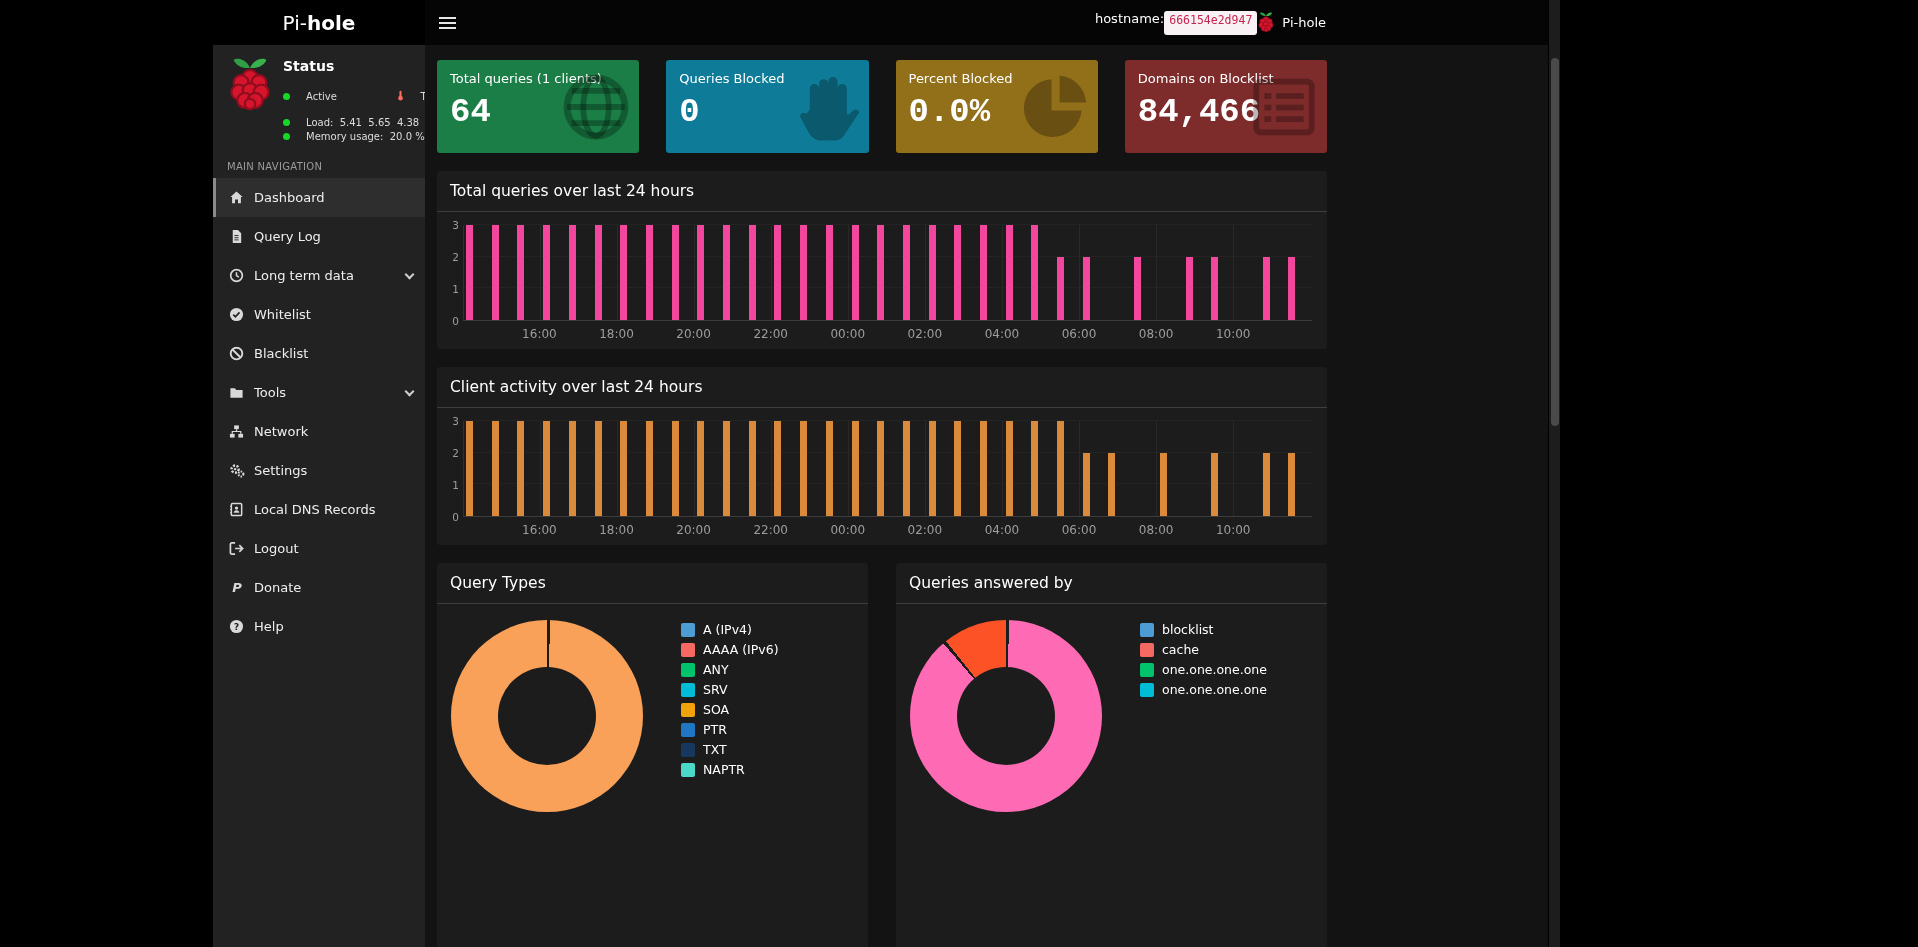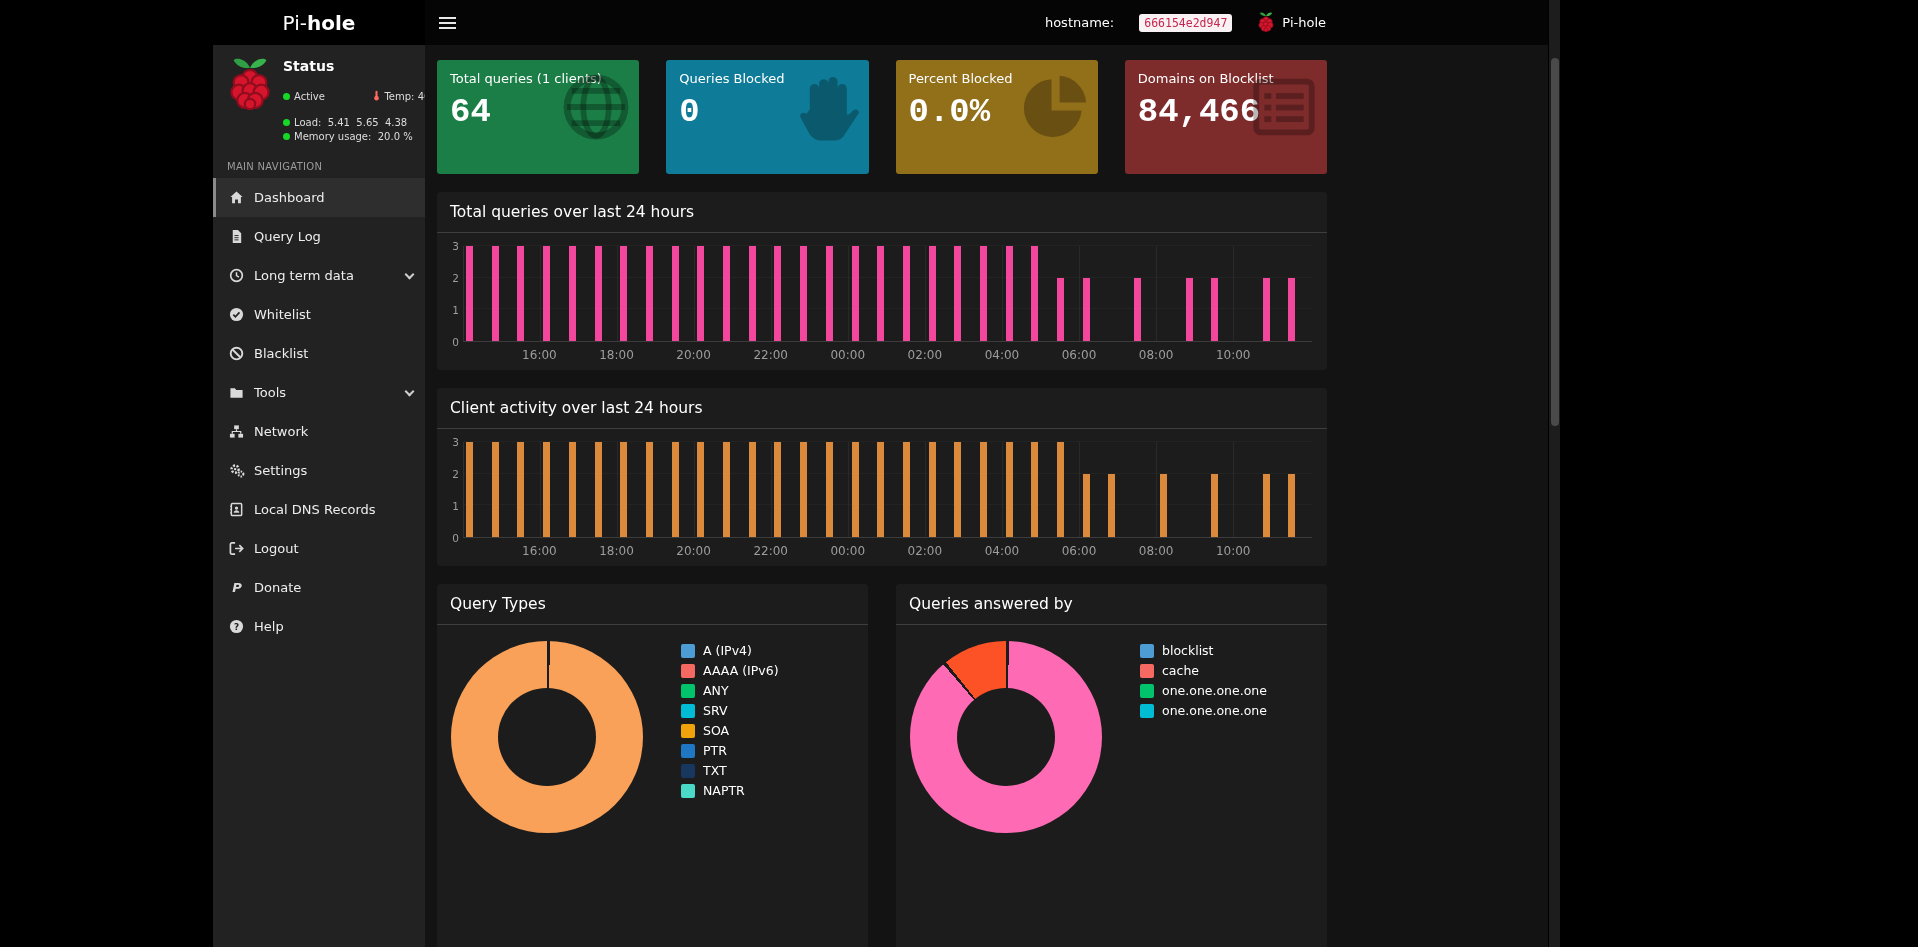--- a/index.html
+++ b/index.html
@@ -12,42 +12,42 @@
   .vscroll { position:absolute; top:0; right:0; width:12px; height:100%; background:#1d1d1d; border-left:1px solid #000; cursor:default; }
   .vthumb  { position:absolute; top:58px; left:2px; width:8px; height:368px; background:#4a4a4a; border-radius:4px; }
 
   
   .navbar { position:absolute; top:0; left:0; right:12px; height:45px; display:flex; background:#050505; }
   .brand { width:212px; background:#000; color:#fff; display:flex; align-items:center; justify-content:center; font-size:20px; cursor:pointer; }
   .brand .bold { font-weight:700; }
   .nav-main { flex:1; display:flex; align-items:center; }
   .hamburger { width:44px; height:45px; background:none; border:none; cursor:pointer; display:flex; flex-direction:column; justify-content:center; align-items:center; gap:3px; padding:0; }
   .hamburger span { display:block; width:17px; height:2px; background:#e8e8e8; }
-  .nav-right { margin-left:auto; margin-right:222px; display:flex; align-items:center; gap:25px; font-size:13px; color:#fff; }
+  .nav-right { margin-left:auto; margin-right:222px; display:flex; gap:0; font-size:13px; color:#fff; }
   .hostname-code { background:#f9f2f4; color:#c7254e; font-family:"DejaVu Sans Mono","Liberation Mono",monospace; font-size:11.5px; padding:2px 5px; border-radius:3px; }
   .nav-user { display:flex; align-items:center; gap:7px; cursor:pointer; }
 
   
   .sidebar { position:absolute; top:45px; left:0; width:212px; bottom:0; background:#222; color:#e8e8e8; }
   .status-panel { display:flex; gap:9px; padding:10px 4px 10px 13px; }
   .status-title { font-size:14px; font-weight:700; margin:3px 0 5px; color:#fff; }
-  .sline { display:flex; align-items:center; gap:4px; margin-top:3px; white-space:pre; color:#ddd; font-size:10px; }
+  .sline { display:flex; align-items:center; gap:16px; margin-top:3px; white-space:pre; color:#ddd; font-size:10px; }
   .dot { width:7px; height:7px; border-radius:50%; flex:none; }
   .nav-label { font-size:10px; color:#9b9b9b; padding:9px 14px 6px; letter-spacing:.3px; }
   .menu { list-style:none; margin:0; padding:0; }
   .menu li { display:flex; align-items:center; gap:9px; height:39px; padding:0 12px 0 12px; font-size:13px; color:#eee; cursor:pointer; border-left:3px solid transparent; }
   .menu li.active { background:#2e2e2e; border-left-color:#8a8a8a; }
   .mi { width:17px; display:flex; justify-content:center; flex:none; }
   .mi svg { display:block; }
   .chev { margin-left:auto; width:7px; height:7px; border-right:2px solid #cfcfcf; border-bottom:2px solid #cfcfcf; transform:rotate(45deg); margin-top:-3px; }
 
   
   .content { position:absolute; top:45px; left:212px; right:12px; bottom:0; background:#131313; padding:15px 0 0 12px; overflow:hidden; }
   .cards { display:flex; gap:27px; width:890px; margin-bottom:18px; }
-  .card { flex:1; height:114px; border-radius:3px; position:relative; padding:11px 13px; color:#fff; cursor:pointer; overflow:hidden; }
+  .card { flex:1; height:93px; border-radius:3px; position:relative; padding:11px 13px; color:#fff; cursor:pointer; overflow:hidden; }
   .card-title { font-size:13px; }
   .card-value { font-size:34px; font-weight:700; margin-top:7px;font-family:Liberation Mono, monospace; }
   .card-icon { position:absolute; top:10px; right:6px; width:74px; height:74px; }
 
   .panel { background:#1c1c1c; border-radius:3px; width:890px; margin-bottom:18px; }
   .panel-hd { padding:11px 13px; border-bottom:1px solid #3e3e3e; font-size:15.5px; color:#fff; }
   .chart { display:flex; padding:13px 15px 4px 8px; }
   .yaxis { width:18px; height:96px; position:relative; flex:none; }
   .yaxis span { position:absolute; right:4px; transform:translateY(50%); font-size:10.5px; color:#9d9d9d; line-height:1; }
   .plotwrap { flex:1; min-width:0; }

